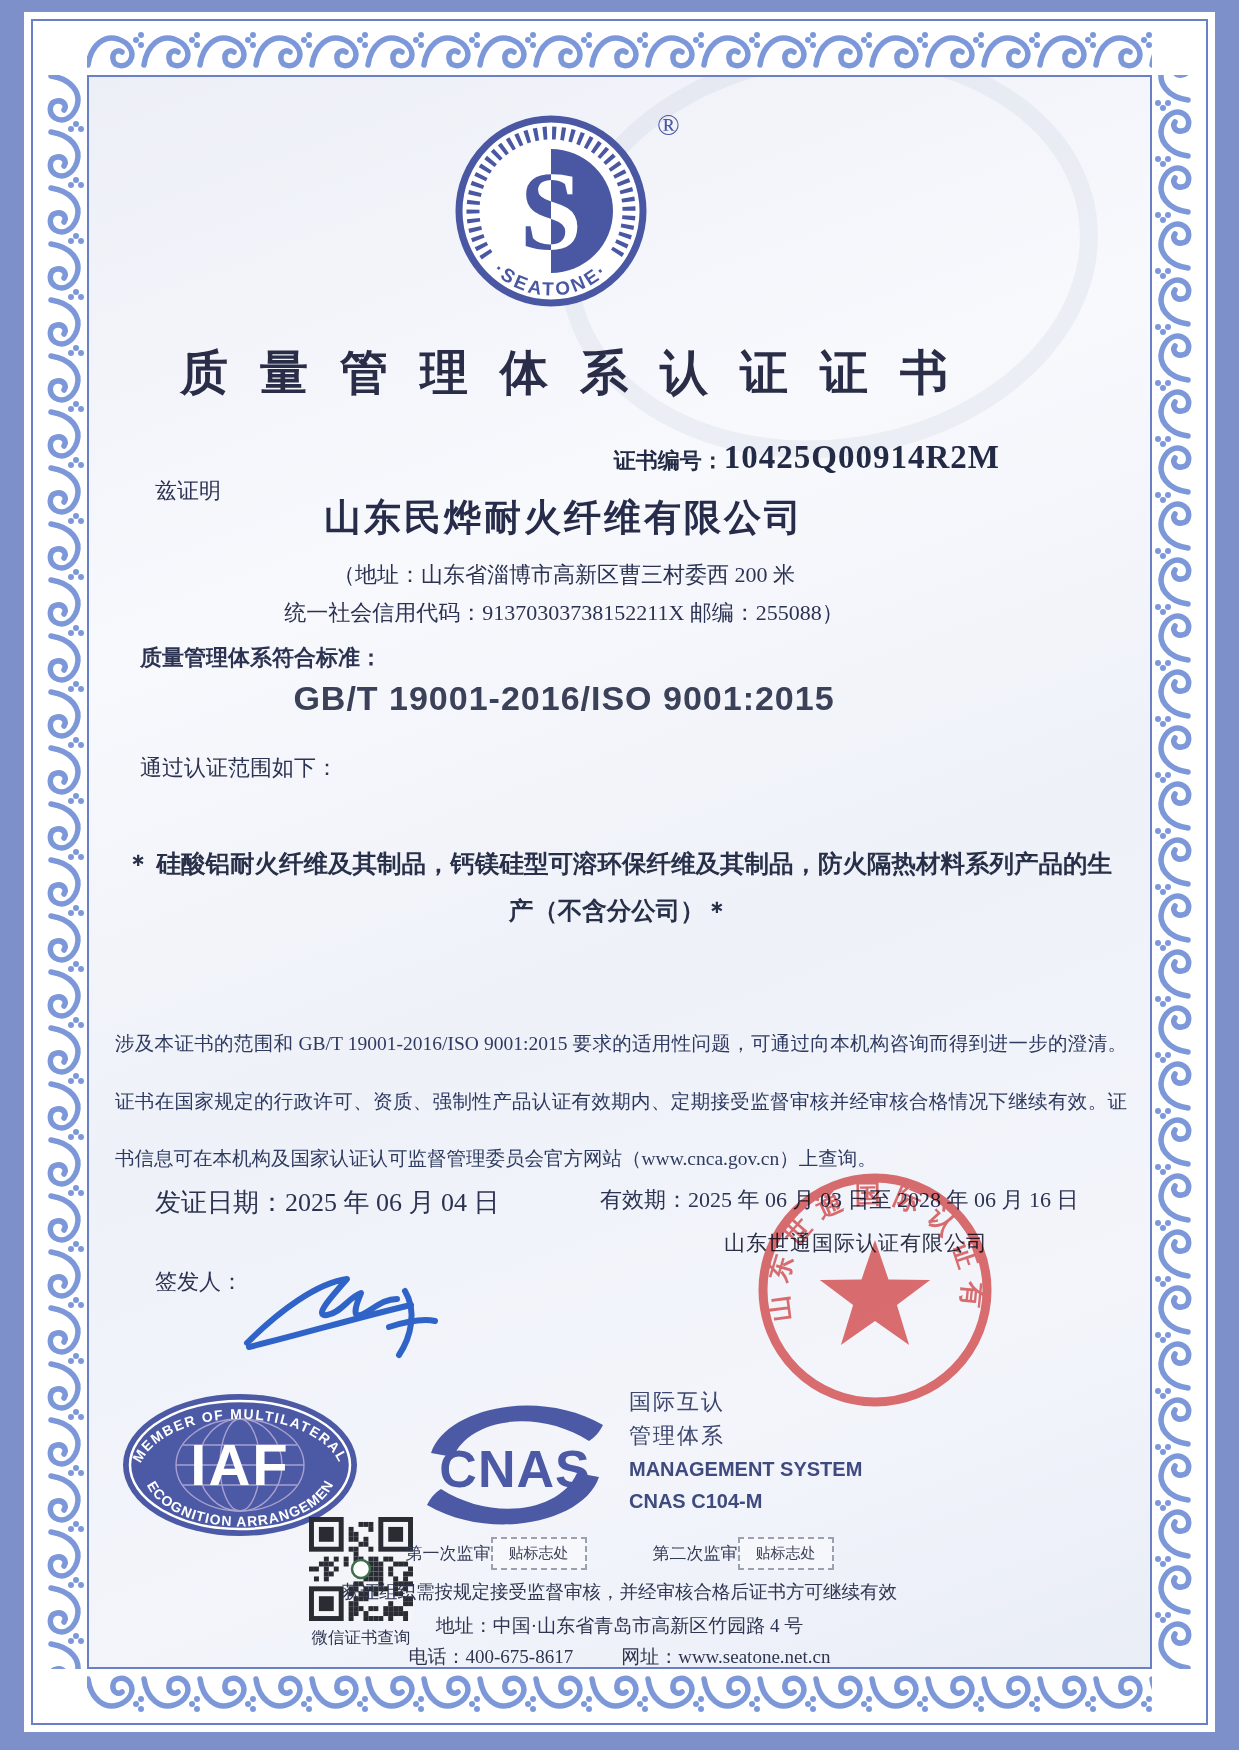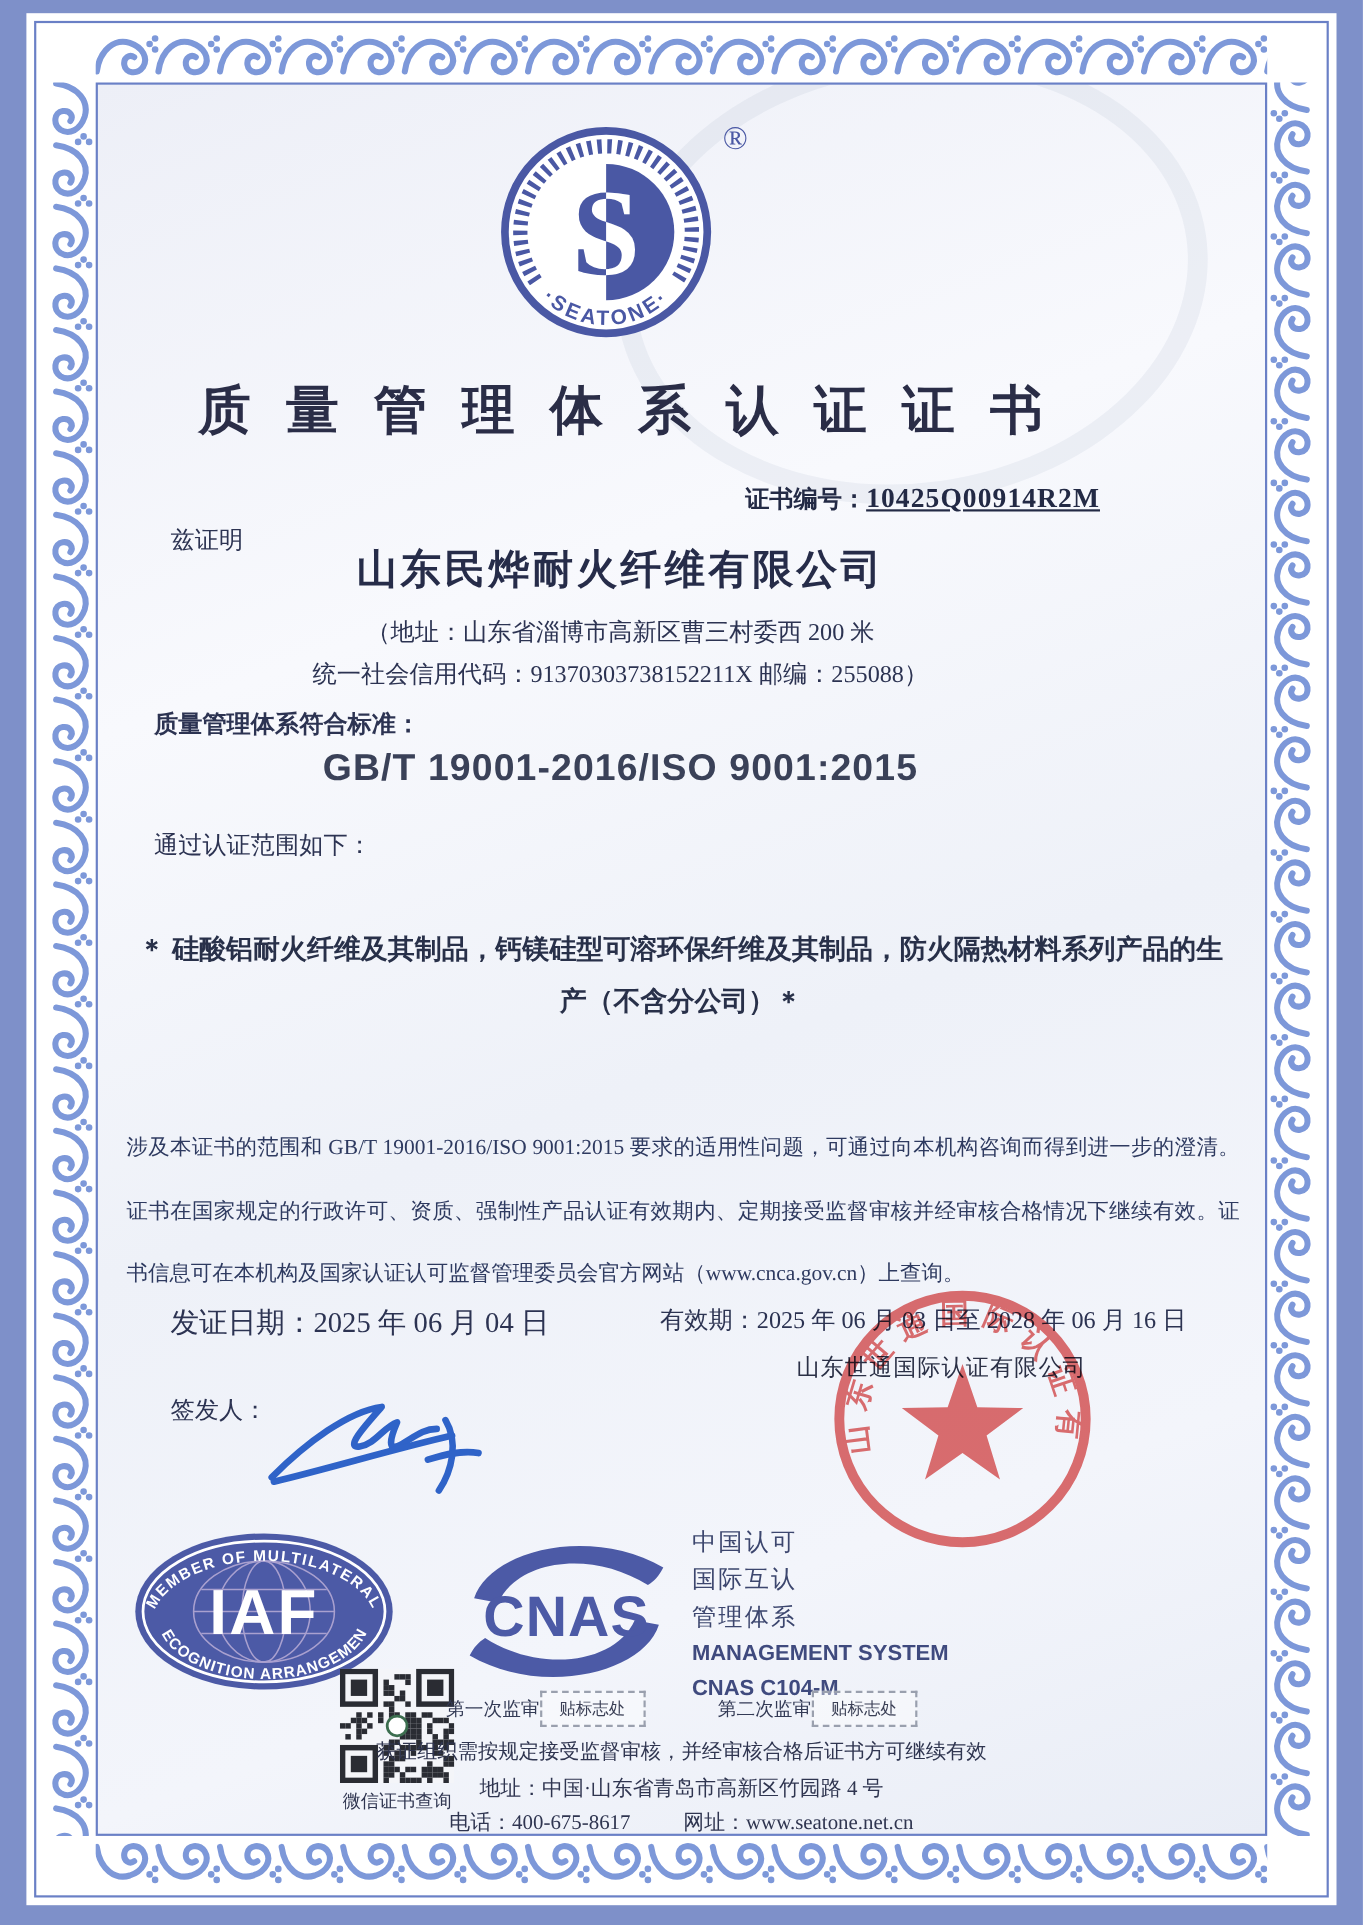--- a/index.html
+++ b/index.html
@@ -25,21 +25,21 @@
   }
   .content{position:relative;width:100%;height:100%;}
   .watermark-ring{
     position:absolute;left:470px;top:-30px;width:540px;height:410px;border-radius:50%;
     border:18px solid rgba(165,175,198,0.14);transform:rotate(-8deg);
   }
   .abs{position:absolute;}
   .centered-col{position:absolute;left:0;width:950px;text-align:center;}
   .title{top:264px;font-size:48px;font-weight:bold;letter-spacing:32px;padding-left:32px;color:#2a2d47;}
   .certno{top:362px;right:150px;font-size:22px;font-weight:bold;color:#232a45;}
-  .certno .num{font-size:25px;letter-spacing:1px;text-decoration:underline;}
+  .certno .num{font-size:33px;letter-spacing:1px;}
   .certify{left:66px;top:399px;font-size:22px;}
   .company{top:416px;font-size:37px;font-weight:bold;letter-spacing:3px;color:#262c49;}
   .addr1{top:483px;font-size:22px;}
   .addr2{top:521px;font-size:22px;}
   .stdlabel{left:51px;top:566px;font-size:22px;font-weight:bold;}
   .gbt{top:602px;font-family:"Liberation Sans",sans-serif;font-size:34px;font-weight:600;color:#3a4158;letter-spacing:1px;}
   .scopelabel{left:51px;top:676px;font-size:22px;}
   .scope{left:30px;width:1000px;top:763px;font-size:24.5px;font-weight:bold;line-height:47px;text-align:center;color:#283049;}
   .disclaimer{left:26px;width:1012px;top:938px;font-size:19.5px;line-height:57.5px;text-align:justify;color:#2e3a60;}
   .date-issue{left:66px;top:1108px;font-size:26px;}
@@ -296,21 +296,20 @@
 
             <svg class="abs cnas-svg" width="192" height="140" viewBox="0 0 192 140">
               <g fill="#4c5aa6">
                 <path d="M12 58 C 26 14 118 -8 184 30 C 180 38 176 42 170 46 C 120 14 52 22 34 62 Z"></path>
                 <path d="M180 82 C 166 126 74 148 8 110 C 12 102 16 98 22 94 C 72 126 140 118 158 78 Z"></path>
               </g>
               <text x="96" y="92" text-anchor="middle" font-family="Liberation Sans, sans-serif" font-size="52" font-weight="bold" fill="#4c5aa6" letter-spacing="1">CNAS</text>
             </svg>
 
             <div class="abs cnas-text">
-              <div class="ch">中国认可</div>
               <div class="ch">国际互认</div>
               <div class="ch">管理体系</div>
               <div class="en">MANAGEMENT SYSTEM</div>
               <div class="en">CNAS C104-M</div>
             </div>
 
             <svg class="abs qr-svg" id="qr" width="104" height="104" viewBox="0 0 104 104">
                 <rect x="0" y="0" width="104" height="104" fill="#f4f5f9"></rect>
                 <rect x="49.523809523809526" y="4.9523809523809526" width="4.9523809523809526" height="4.9523809523809526" fill="#2a2c33"></rect>
                 <rect x="54.47619047619048" y="4.9523809523809526" width="4.9523809523809526" height="4.9523809523809526" fill="#2a2c33"></rect>

